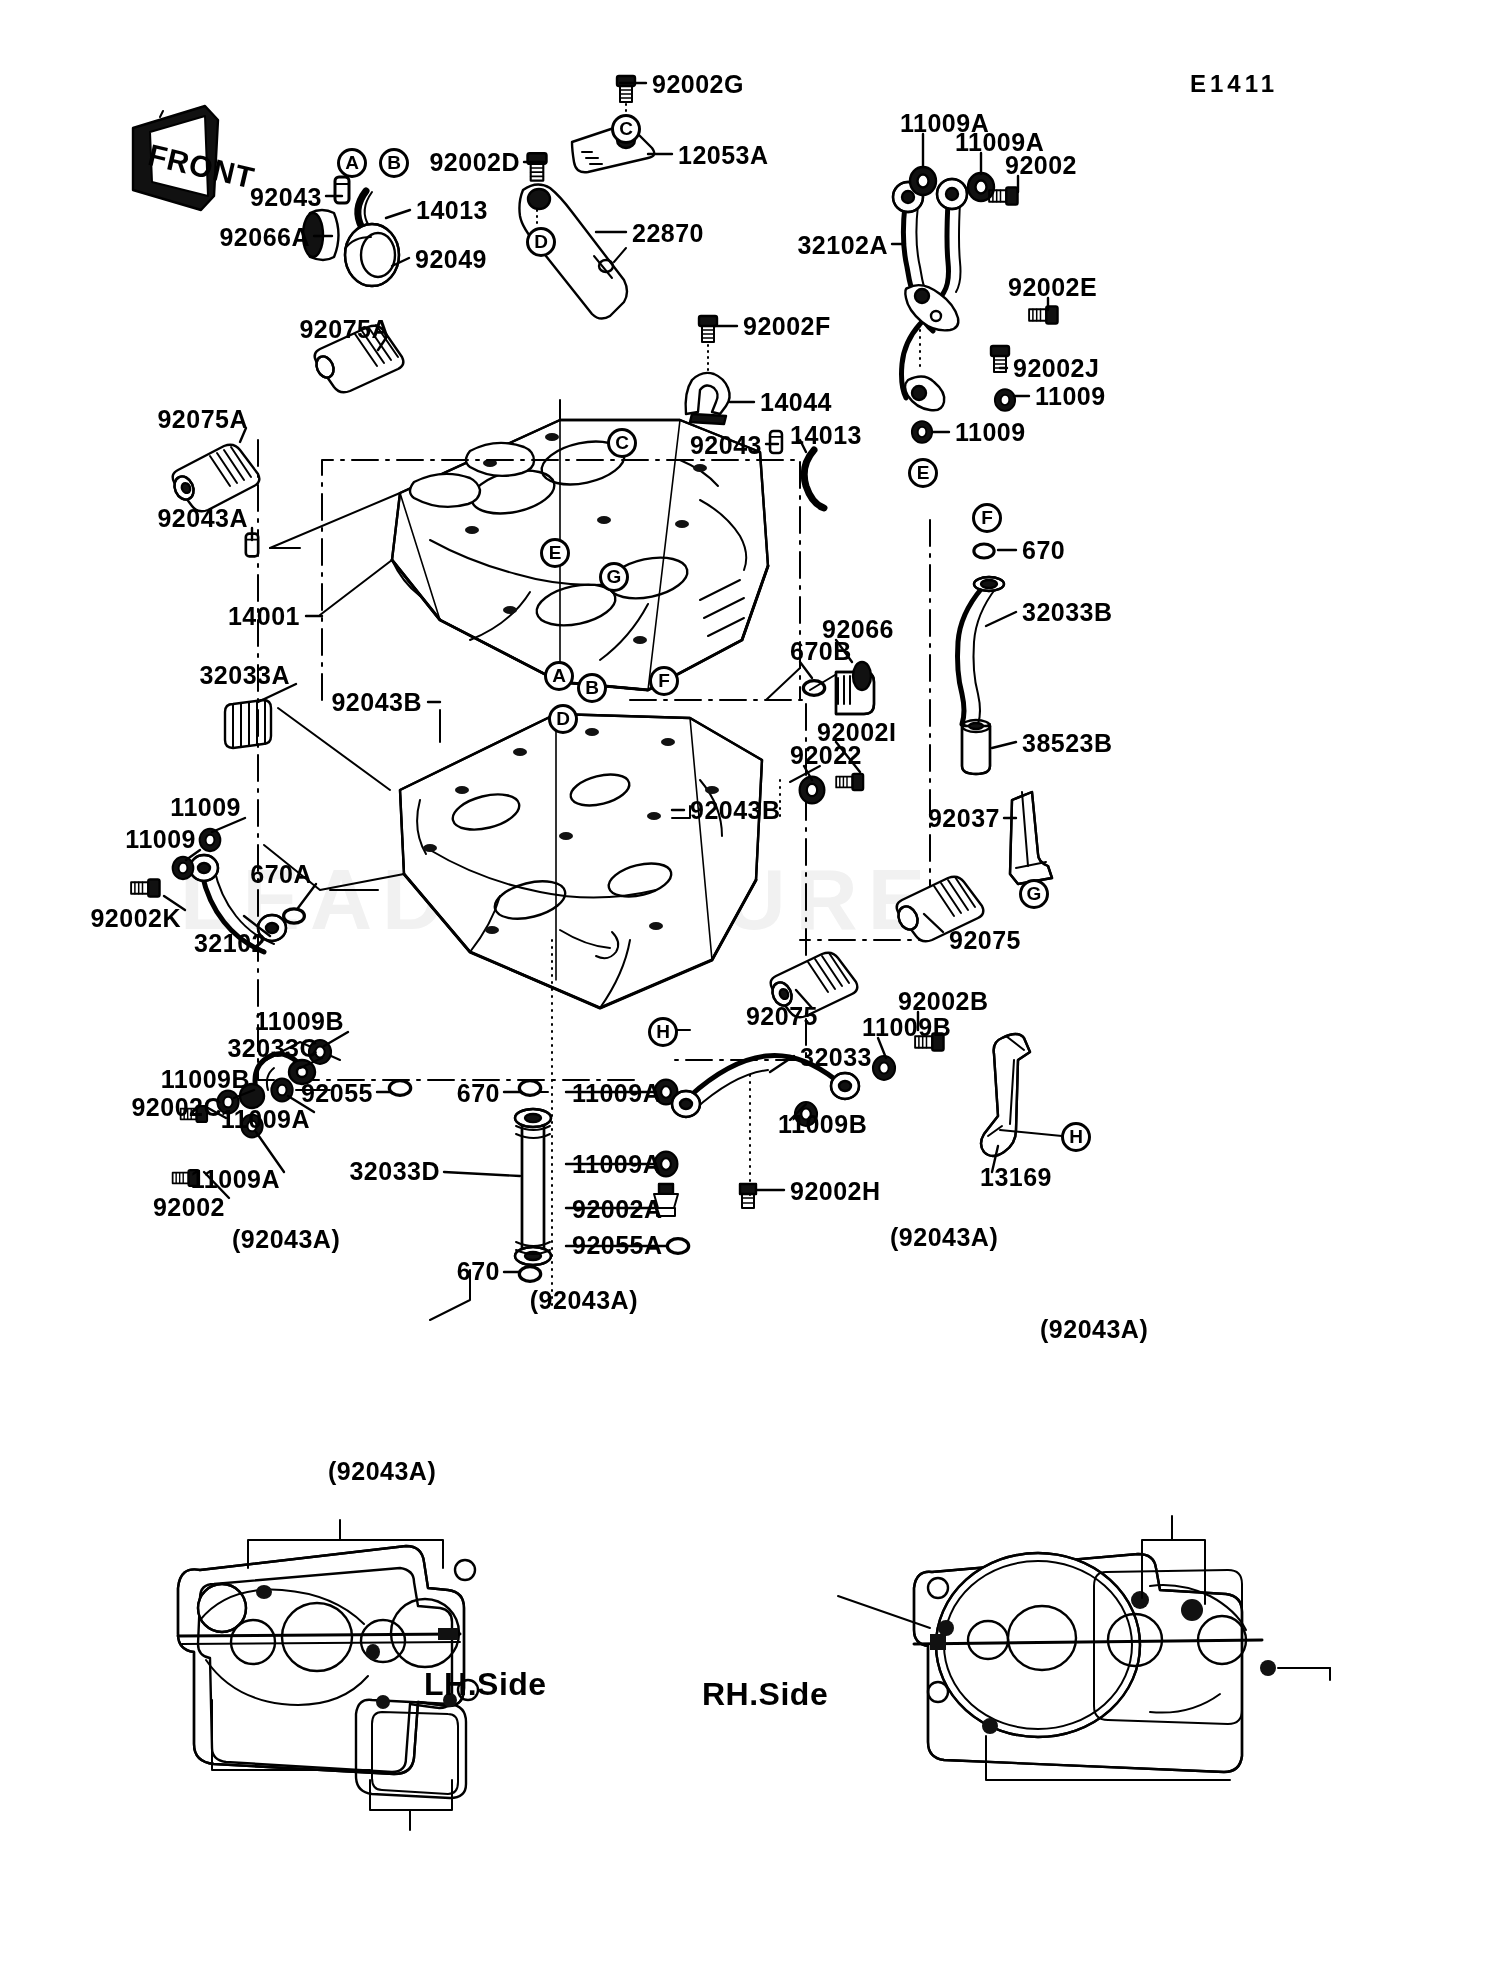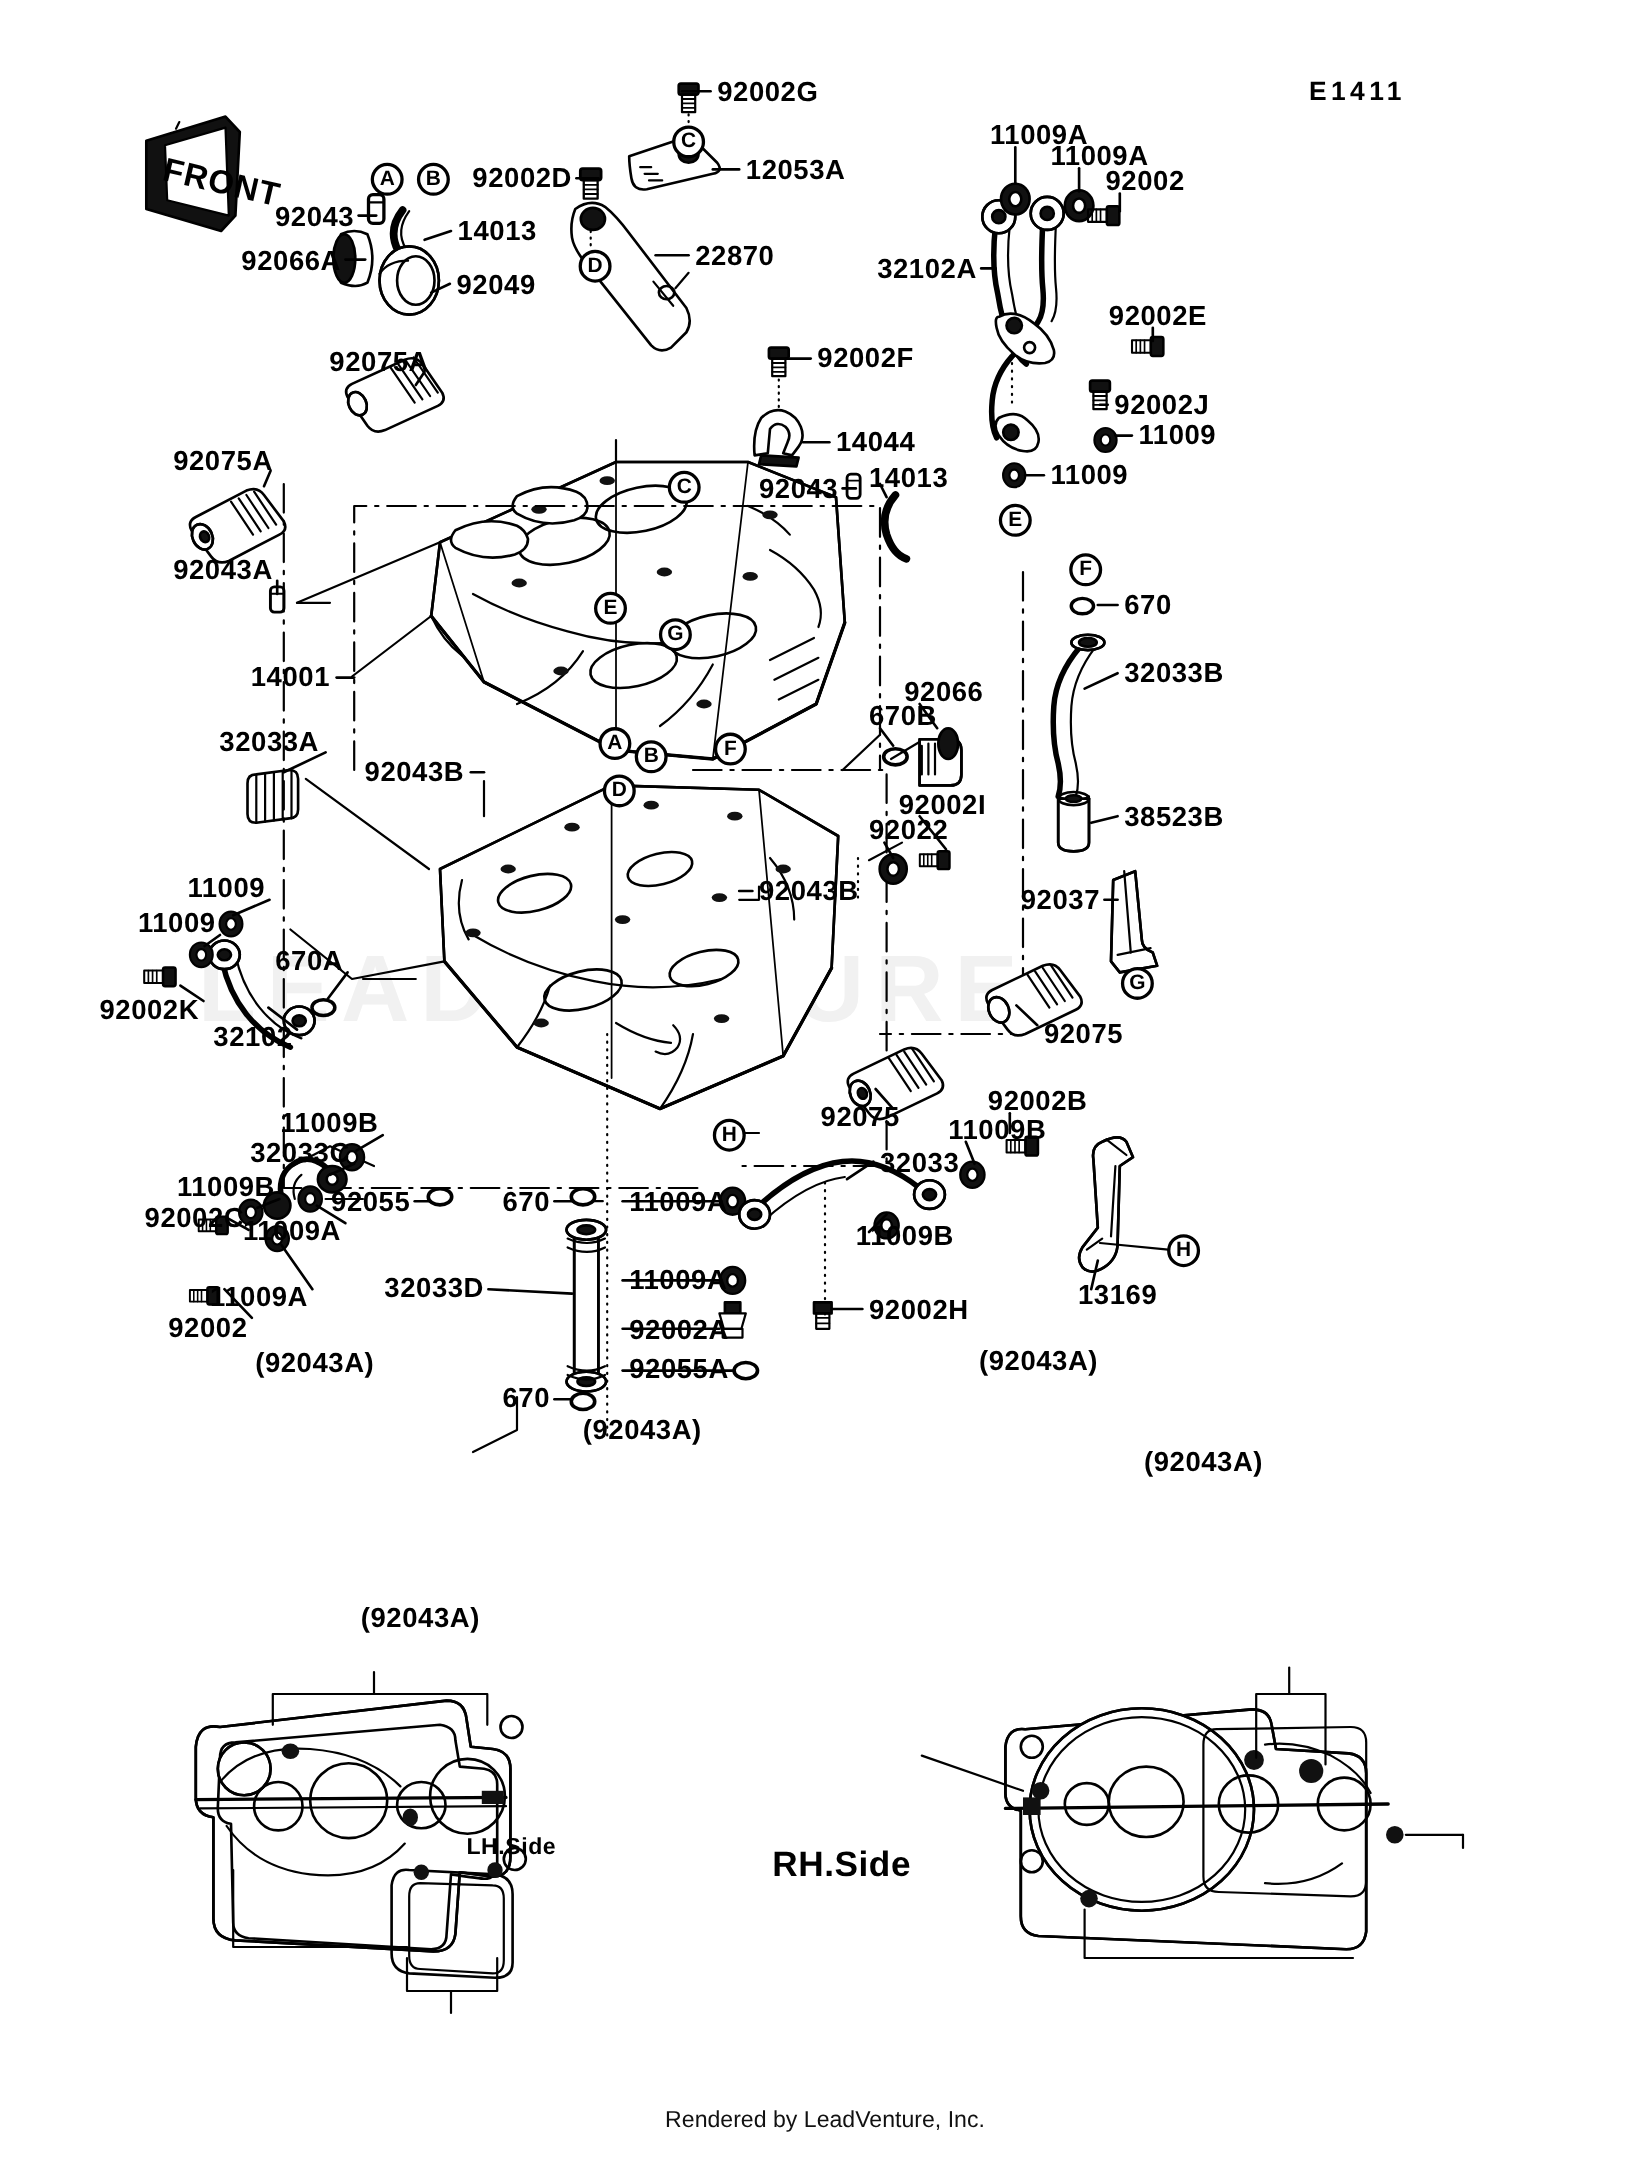--- a/index.html
+++ b/index.html
@@ -665,21 +665,21 @@
   <div class="circ" style="left:649px;top:666px;">F</div>
   <div class="circ" style="left:548px;top:704px;">D</div>
   <div class="circ" style="left:908px;top:458px;">E</div>
   <div class="circ" style="left:972px;top:503px;">F</div>
   <div class="circ" style="left:1019px;top:879px;">G</div>
   <div class="circ" style="left:648px;top:1017px;">H</div>
   <div class="circ" style="left:1061px;top:1122px;">H</div>
 
   <div class="code" style="left:1190px;top:70px;">E1411</div>
 
-  <div class="lbl" style="left:424px;top:1668px;font-size:21px;">LH.Side</div>
+  <div class="lbl" style="left:424px;top:1668px;font-size:32px;">LH.Side</div>
   <div class="lbl" style="left:702px;top:1678px;font-size:32px;">RH.Side</div>
 
   <div id="labels">
       <div class="lbl" style="left: 652px; top: 72px;">92002G</div>
       <div class="lbl" style="left: 678px; top: 143px;">12053A</div>
       <div class="lbl" style="left: 632px; top: 221px;">22870</div>
       <div class="lbl r" style="left: 520px; top: 150px;">92002D</div>
       <div class="lbl r" style="left: 322px; top: 185px;">92043</div>
       <div class="lbl" style="left: 416px; top: 198px;">14013</div>
       <div class="lbl r" style="left: 310px; top: 225px;">92066A</div>
@@ -739,16 +739,15 @@
       <div class="lbl r" style="left: 500px; top: 1259px;">670</div>
       <div class="lbl" style="left: 790px; top: 1179px;">92002H</div>
       <div class="lbl" style="left: 980px; top: 1165px;">13169</div>
       <div class="lbl" style="left: 232px; top: 1227px;">(92043A)</div>
       <div class="lbl" style="left: 890px; top: 1225px;">(92043A)</div>
       <div class="lbl r" style="left: 638px; top: 1288px;">(92043A)</div>
       <div class="lbl" style="left: 1040px; top: 1317px;">(92043A)</div>
       <div class="lbl" style="left: 328px; top: 1459px;">(92043A)</div>
     </div>
 
-  <div id="footer">Rendered by LeadVenture, Inc.</div>
 
 <div class="lbl" style="left: 152px; top: 140px; font-size: 30px; letter-spacing: 1px; transform: rotate(13deg); transform-origin: left top;">FRONT</div>
   </div>
 
 </body></html>

